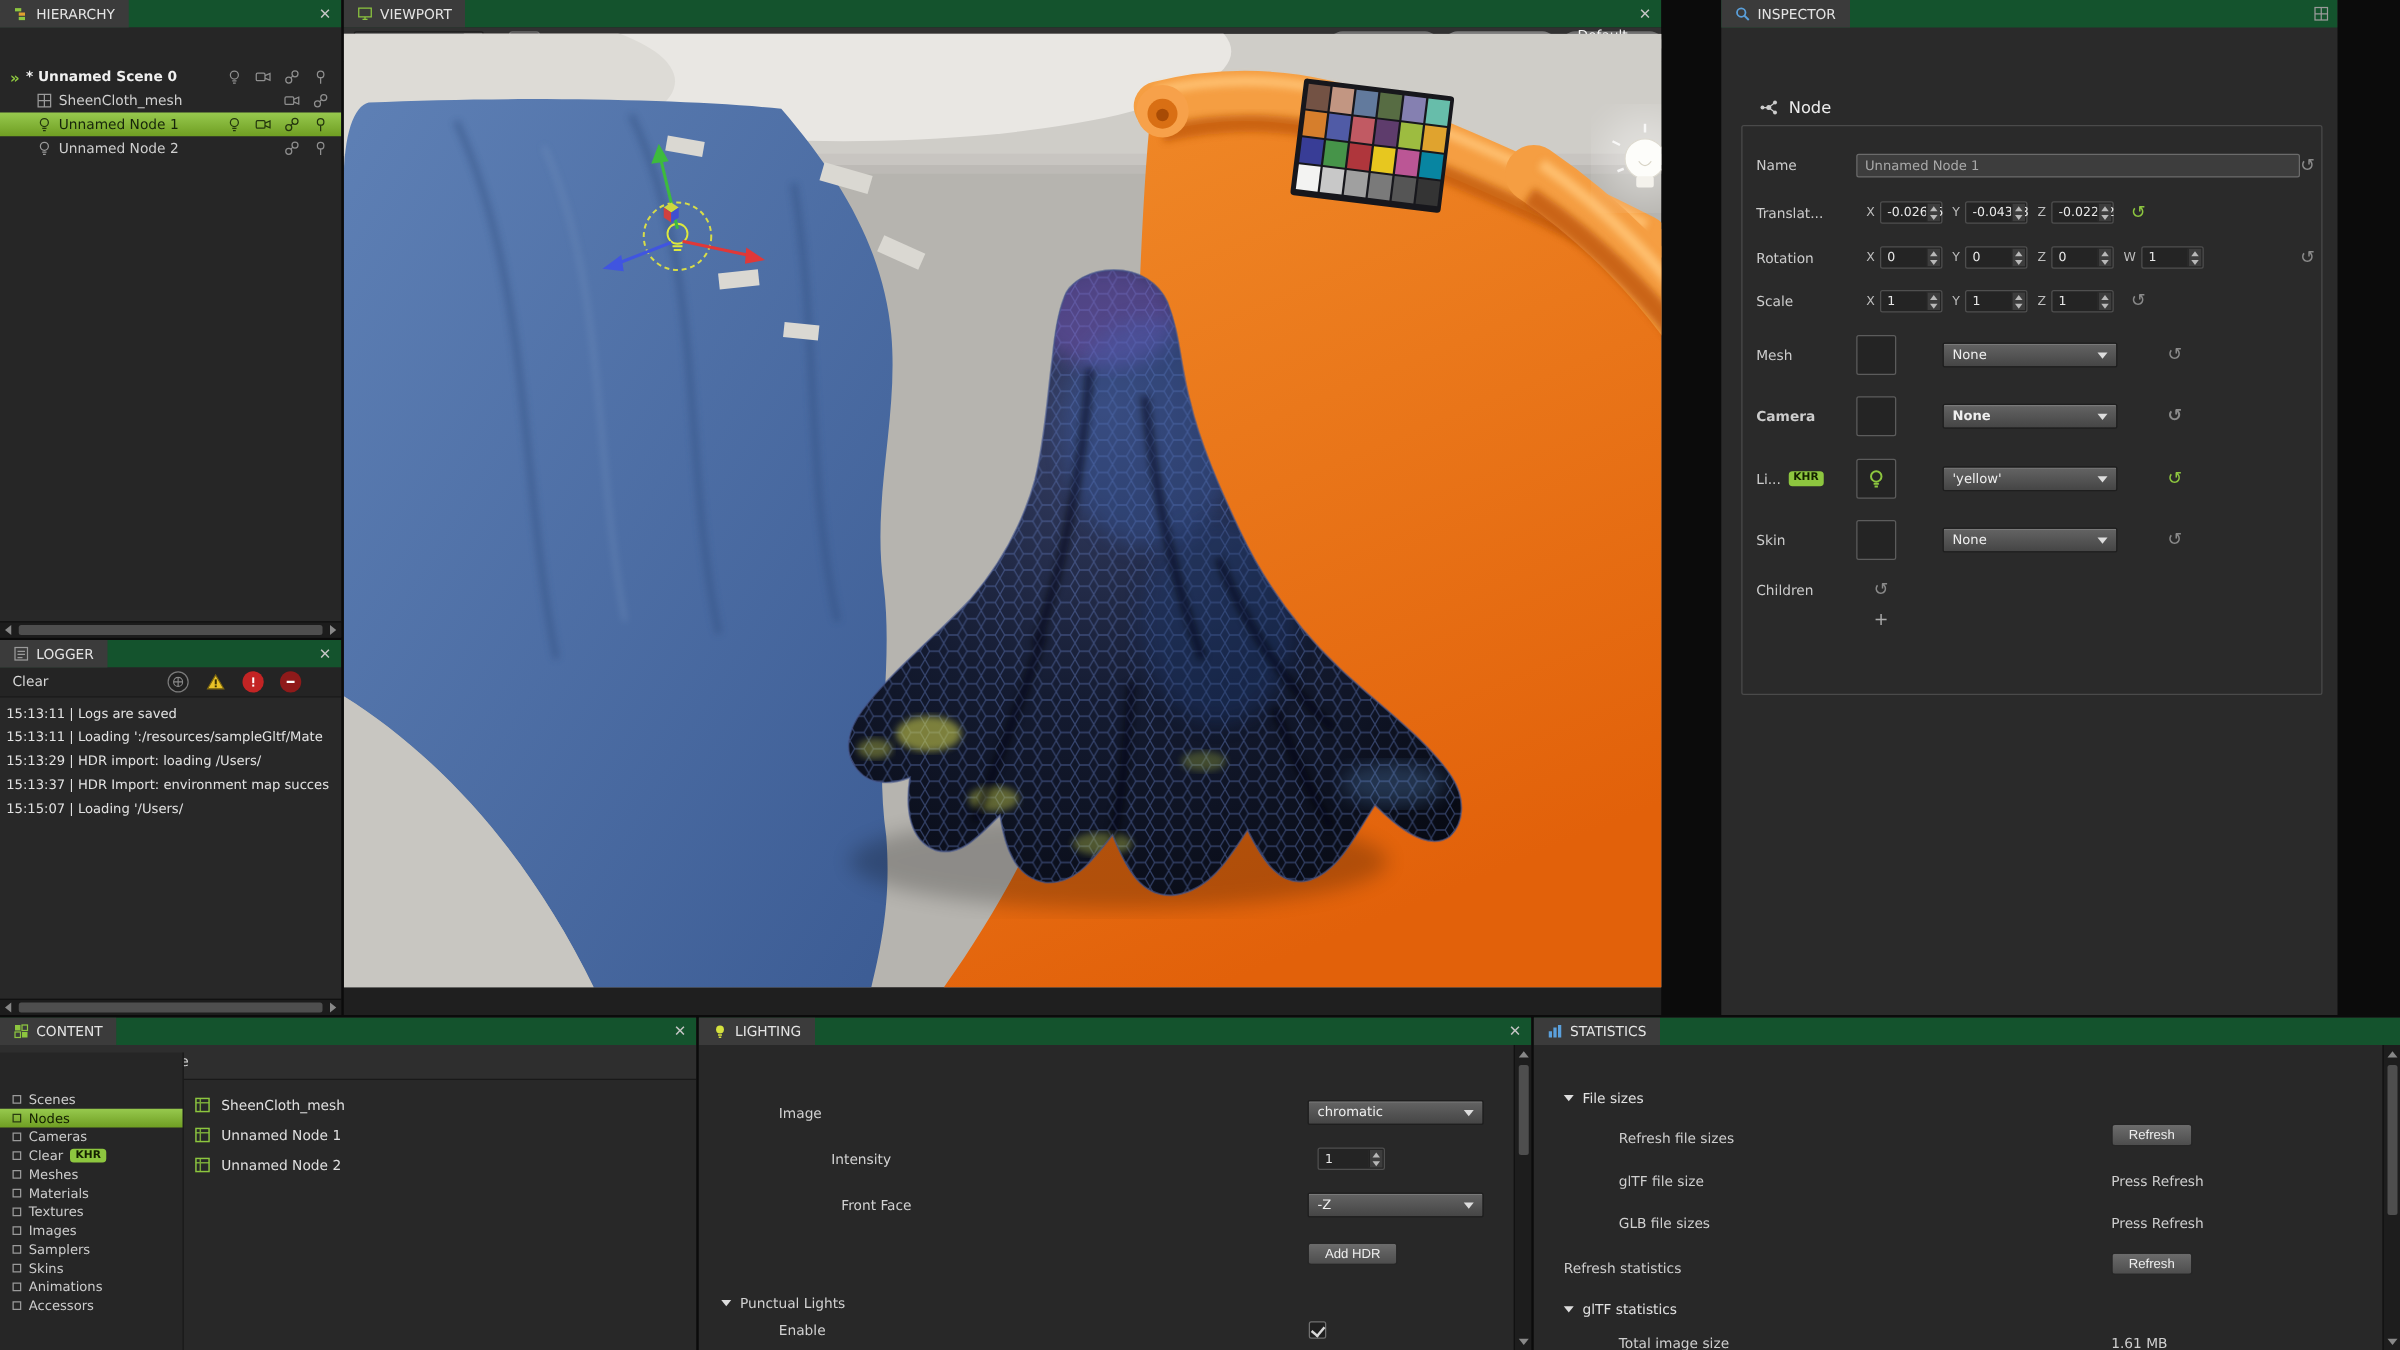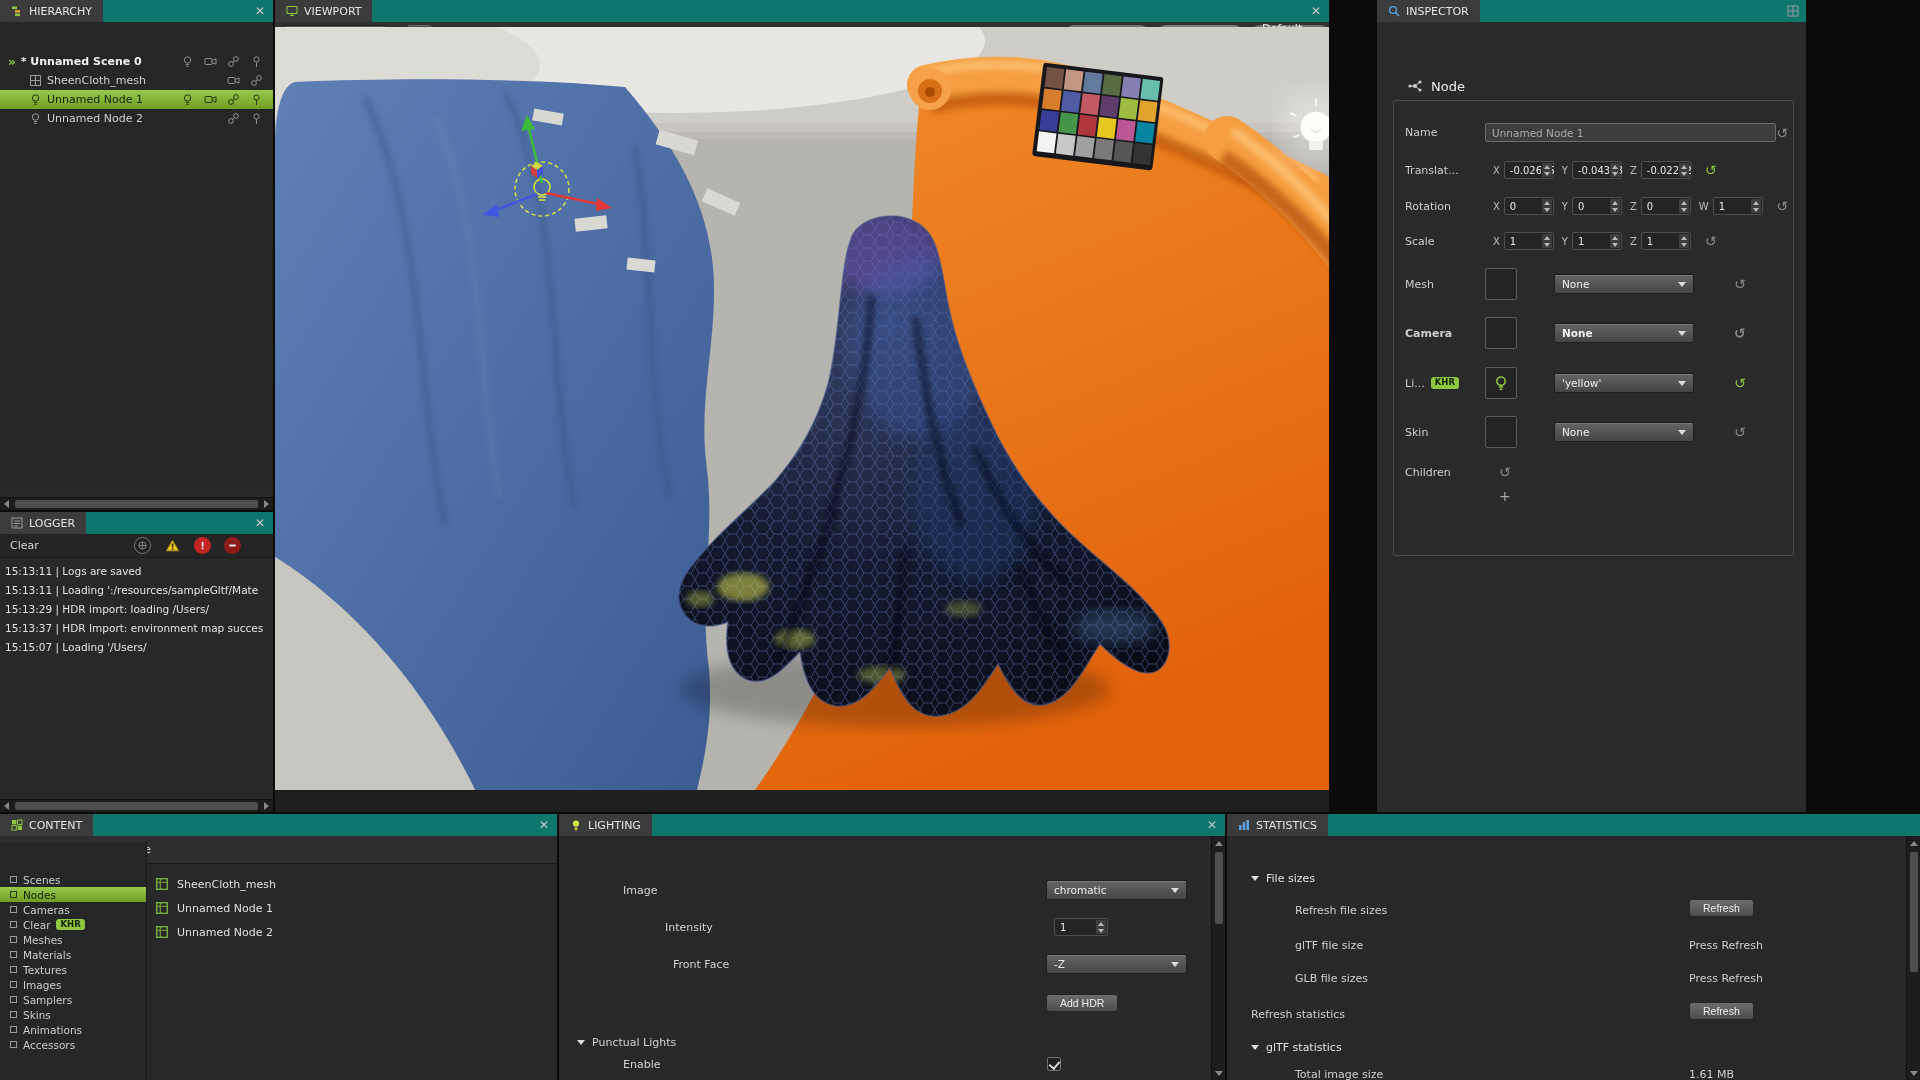--- a/index.html
+++ b/index.html
@@ -1,19 +1,19 @@
 <!DOCTYPE html>
 <html><head>
 <meta charset="utf-8">
 <style>
 *{margin:0;padding:0;box-sizing:border-box;}
 html,body{width:1920px;height:1080px;overflow:hidden;background:#0b0b0b;
 font-family:"DejaVu Sans","Liberation Sans",sans-serif;color:#d6d6d6;font-size:11px;}
 .panel{position:absolute;background:#282828;overflow:hidden;}
-.tabbar{height:22px;background:#0f766e;display:flex;align-items:stretch;}
+.tabbar{height:22px;background:#14532d;display:flex;align-items:stretch;}
 .tab{display:flex;align-items:center;gap:6px;padding:0 11px;background:#3b3b3b;color:#e4e4e4;font-size:11px;}
 .tabbar .sp{flex:1}
 .xbtn{width:26px;display:flex;align-items:center;justify-content:center;color:#c6c6c6;font-size:12px;}
 .ticon{width:12px;height:12px;display:block;}
 .car{width:0;height:0;border-left:4px solid transparent;border-right:4px solid transparent;border-top:5px solid #ddd;display:inline-block;}
 .carg{border-top-color:#cfcfcf;}
 .dd{display:flex;align-items:center;justify-content:space-between;background:linear-gradient(#646464,#454545);
 border:1px solid #1e1e1e;border-radius:2px;color:#efefef;font-size:10.5px;padding:0 7px;height:20px;
 box-shadow:inset 0 1px 0 rgba(255,255,255,.14);gap:8px;}
 .dd.dark{background:linear-gradient(#3c3c3c,#292929);}
@@ -56,21 +56,21 @@
 
 #vp{left:275px;top:0;width:1054px;height:812px;background:#1f1f1f;}
 #vp .toolbar{position:relative;height:27px;background:#313131;border-bottom:1px solid #141414;}
 .tbgrp{position:absolute;top:3px;display:flex;align-items:center;gap:8px;}
 .tbtn{width:25px;height:21px;border-radius:3px;display:flex;align-items:center;justify-content:center;color:#d0d0d0;}
 .tbtn.active{background:#4d4d4d;border:1px solid #6a6a6a;}
 .sliderline{position:absolute;top:13px;left:504px;width:187px;height:2px;background:#7a7a7a;}
 .sliderknob{position:absolute;top:9px;left:502px;width:9px;height:9px;border-radius:50%;background:#cccccc;}
 #scene{position:absolute;top:27px;left:0;width:1100px;height:763px;display:block;}
 
-#insp{left:1377px;top:0;width:429px;height:812px;background:#2a2a2a;}
+#insp{left:1377px;top:0;width:493px;height:812px;background:#2a2a2a;}
 #insp .body{position:relative;height:790px;}
 .iheading{position:absolute;top:56px;left:30px;display:flex;align-items:center;gap:8px;font-size:13px;color:#ececec;}
 .igroup{position:absolute;left:16px;right:12px;top:78px;height:456px;border:1px solid #4a4a4a;border-radius:2px;}
 .irow{position:absolute;left:28px;right:18px;display:flex;align-items:center;}
 .ilabel{width:80px;flex:none;color:#cccccc;font-size:11px;display:flex;align-items:center;gap:6px;}
 .ax{color:#bdbdbd;font-size:10px;margin:0 4px 0 8px;}
 .ax:first-of-type{margin-left:0;}
 .num.w50{width:50px;}
 .namefield{width:367px;height:19px;background:#3d3d3d;border:1px solid #6b6b6b;border-radius:2px;color:#a9a9a9;
 font-size:10.5px;padding:0 6px;font-family:inherit;}

